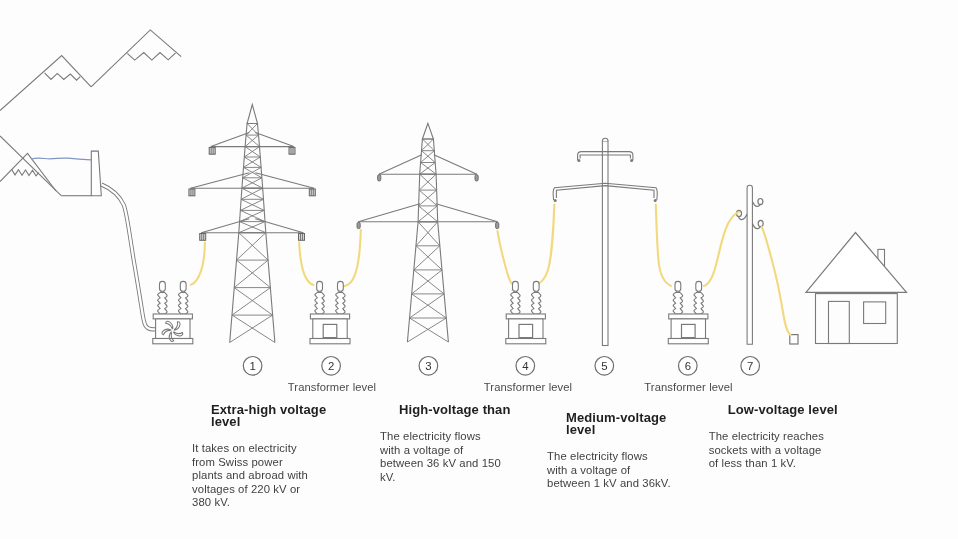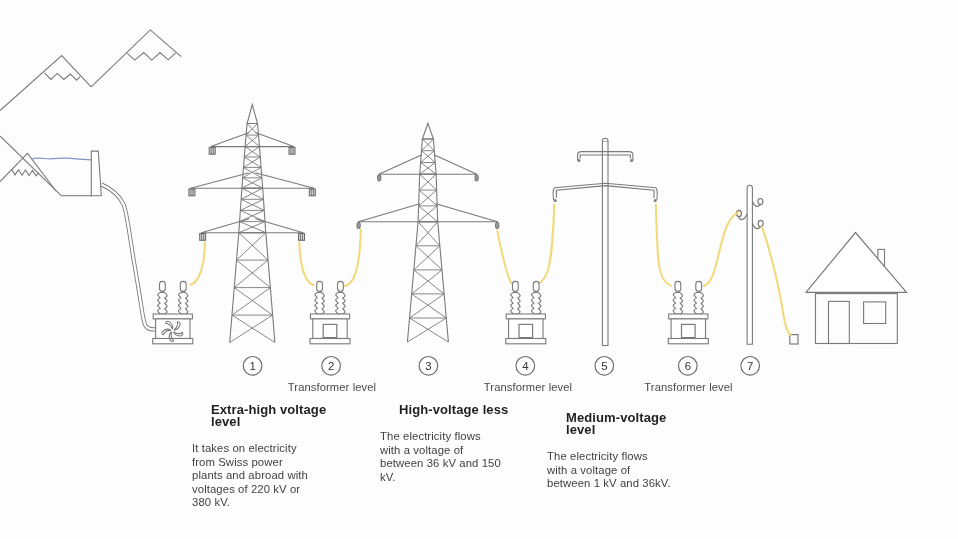--- a/index.html
+++ b/index.html
@@ -259,20 +259,24 @@
 <text x="750.2" y="369.90000000000003" font-size="11.4" fill="#333" text-anchor="middle">7</text>
 <text x="332" y="390.6" font-size="11.2" fill="#4a4a4a" text-anchor="middle" letter-spacing="0.1">Transformer level</text>
 <text x="528" y="390.6" font-size="11.2" fill="#4a4a4a" text-anchor="middle" letter-spacing="0.1">Transformer level</text>
 <text x="688.5" y="390.6" font-size="11.2" fill="#4a4a4a" text-anchor="middle" letter-spacing="0.1">Transformer level</text>
 </svg>
 <div class="col" style="left:192px; top:404px; width:150px;">
   <h3>Extra-high voltage level</h3>
   It takes on electricity<br>from Swiss power<br>plants and abroad with<br>voltages of 220 kV or<br>380 kV.
 </div>
 <div class="col" style="left:380px; top:404px; width:150px;">
-  <h3>High-voltage less</h3>
+  <h3>High-voltage than</h3>
   The electricity flows<br>with a voltage of<br>between 36 kV and 150<br>kV.
 </div>
 <div class="col" style="left:547px; top:404px; width:150px;margin-top:8px;">
   <h3>Medium-voltage level</h3>
   The electricity flows<br>with a voltage of<br>between 1 kV and 36kV.
 </div>
+<div class="col" style="left:708.7px; top:404px; width:150px;">
+  <h3>Low-voltage level</h3>
+  The electricity reaches<br>sockets with a voltage<br>of less than 1 kV.
+</div>
 </div>
 
 </body></html>

